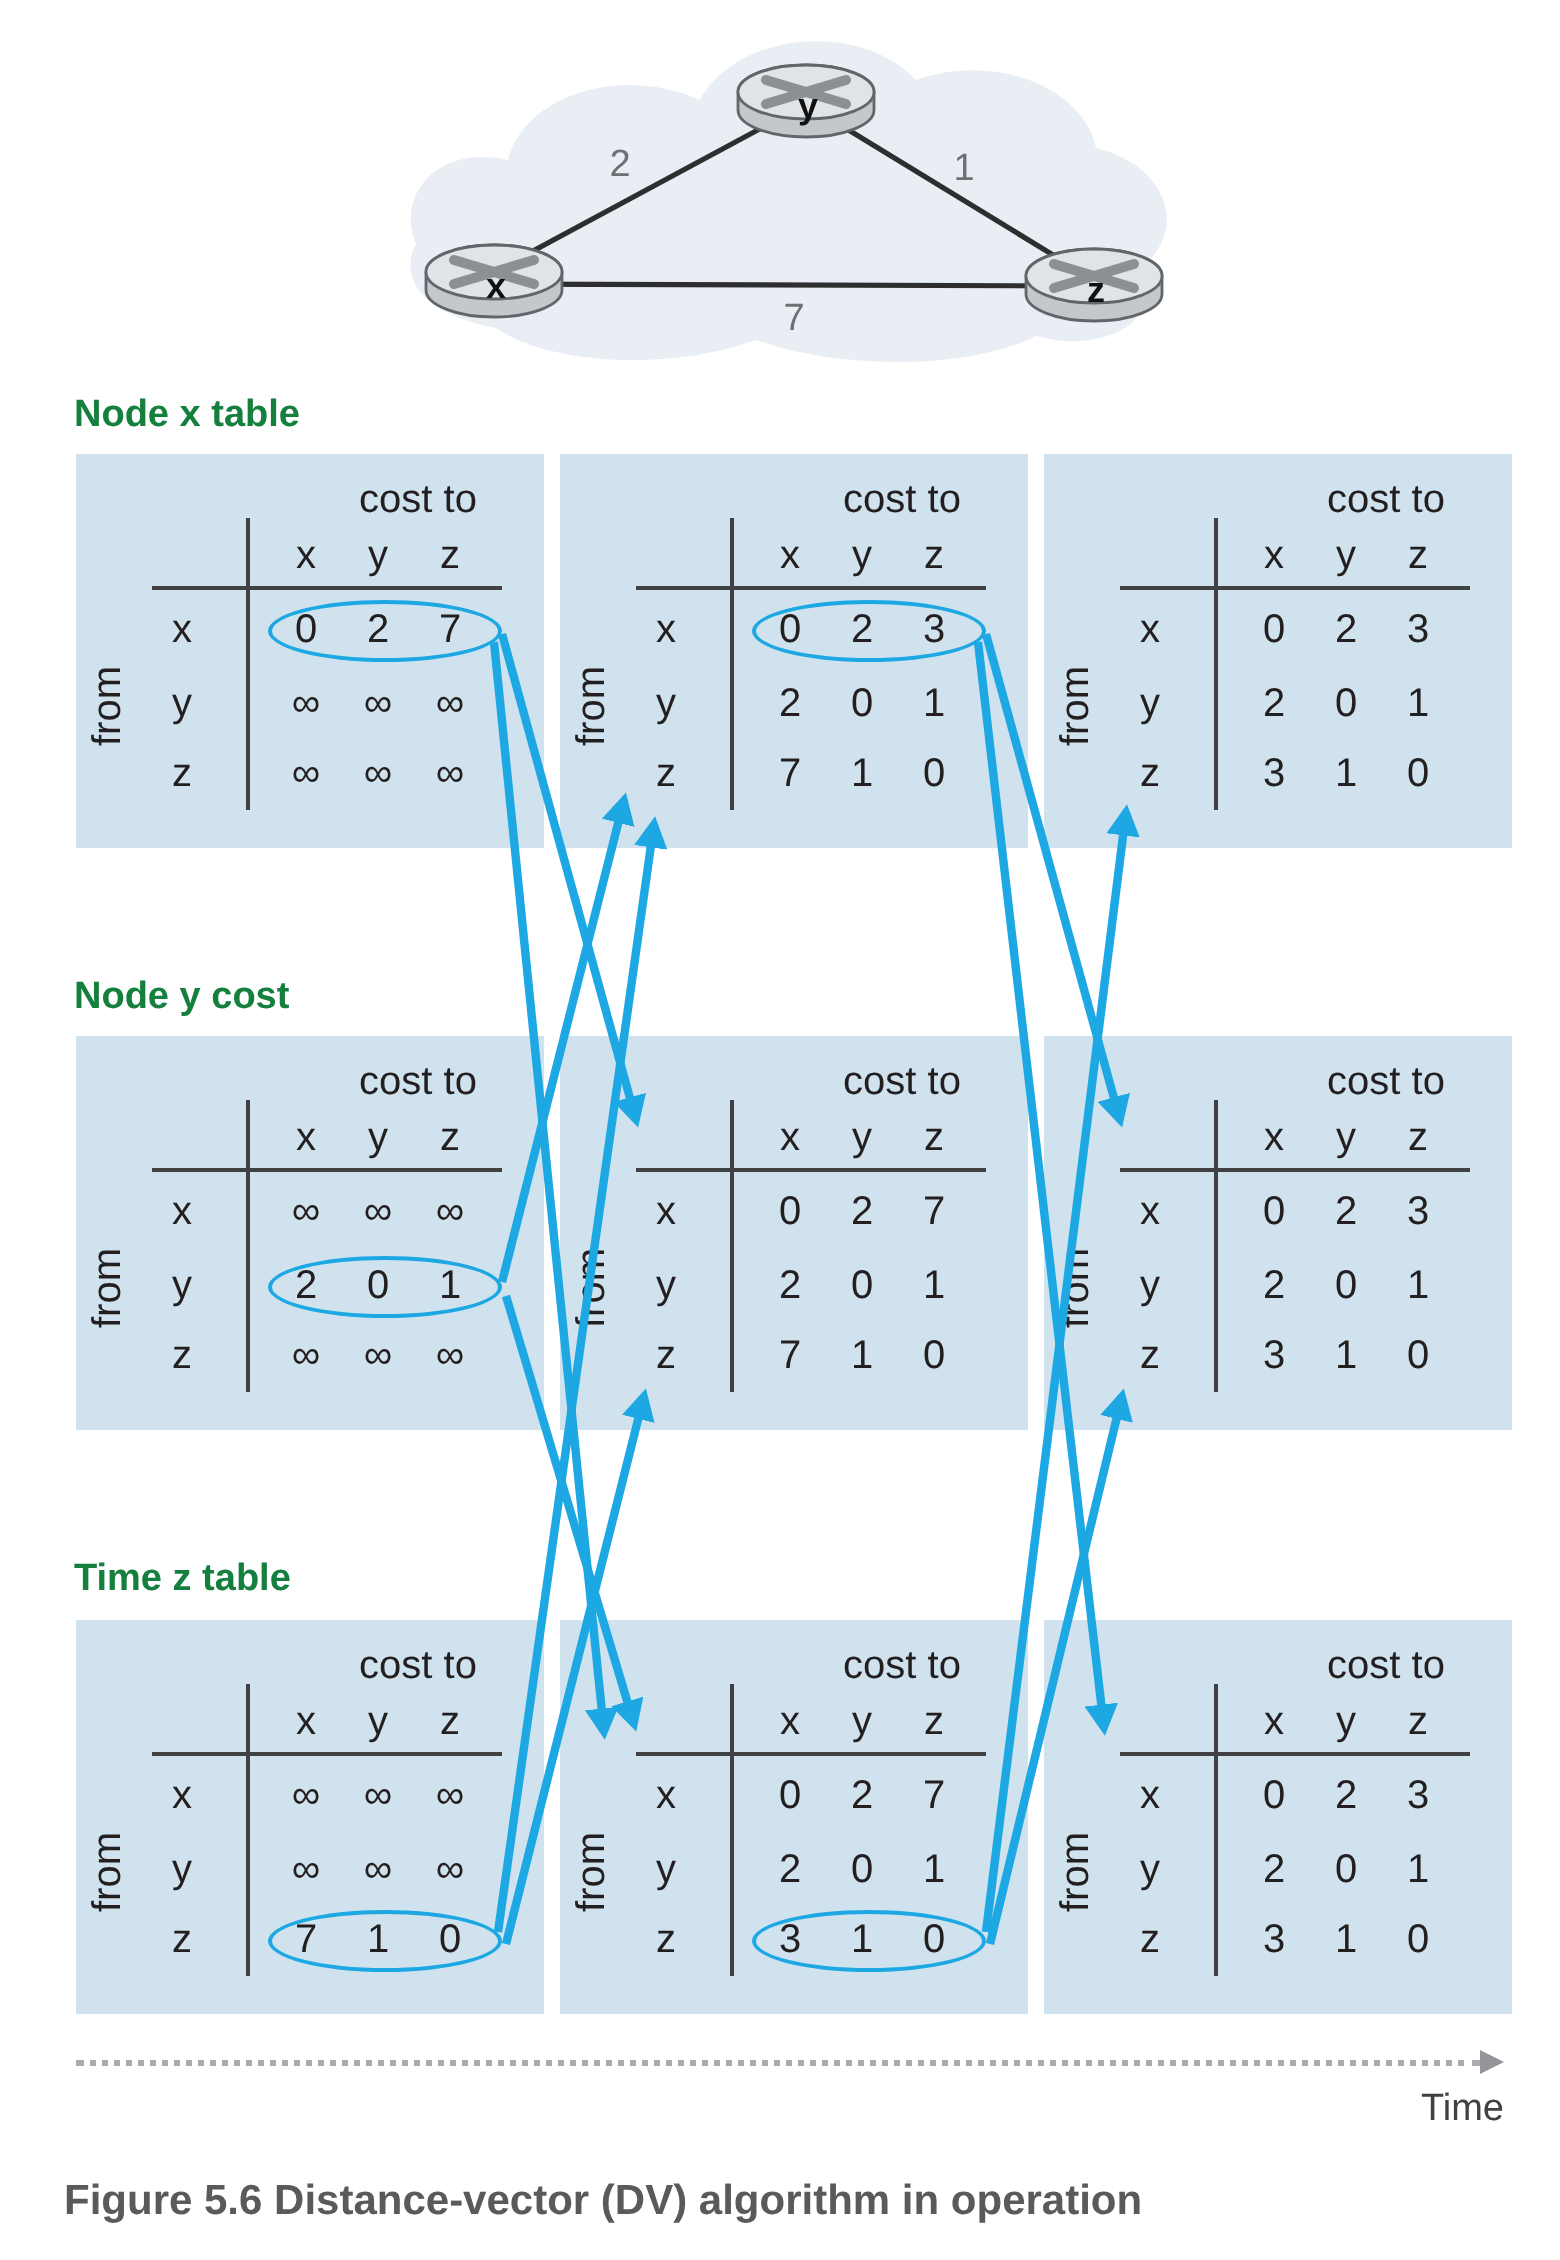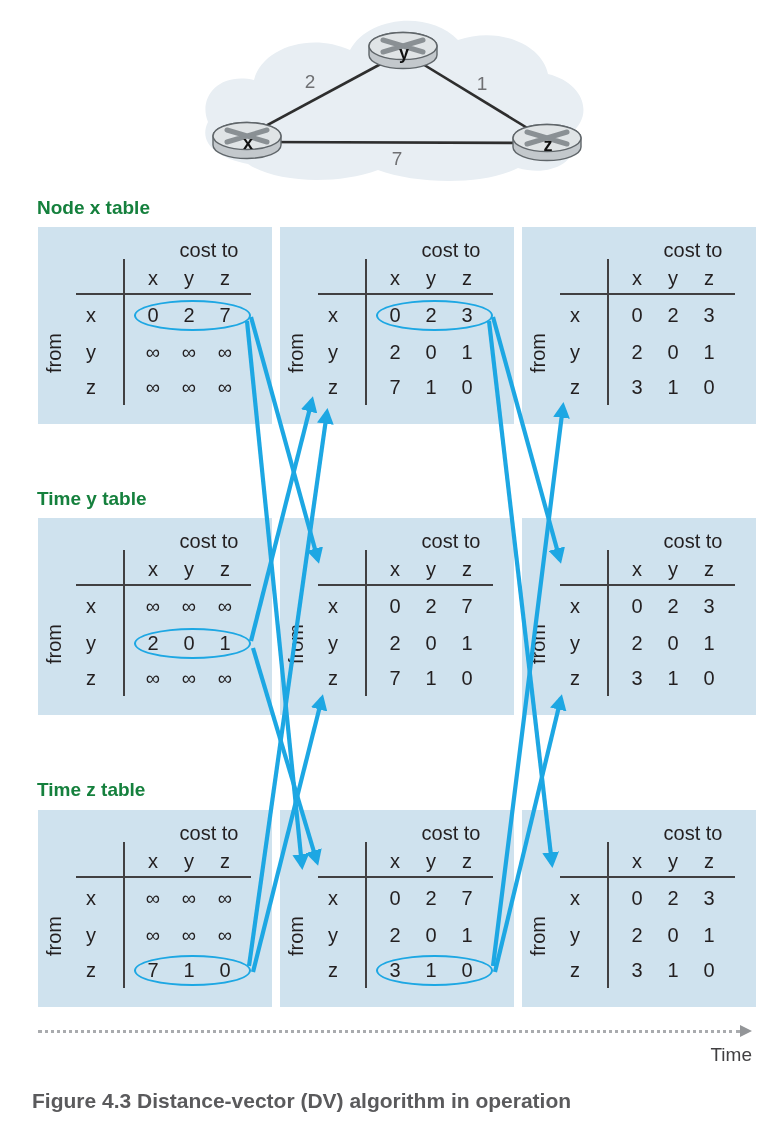--- a/index.html
+++ b/index.html
@@ -73,21 +73,21 @@
     </g>
     <g transform="translate(397,138)">
       <path d="M -34 0 L -34 9 A 34 13.5 0 0 0 34 9 L 34 0 A 34 13.5 0 0 0 -34 0 Z" fill="#c3c8cc" stroke="#60666a" stroke-width="1.4"></path>
       <ellipse cx="0" cy="0" rx="34" ry="13.5" fill="#e0e4e6" stroke="#60666a" stroke-width="1.4"></ellipse>
       <path d="M -20 -6 L 20 6 M -20 6 L 20 -6" stroke="#8a9094" stroke-width="5" stroke-linecap="round"></path>
       <text x="1" y="13" font-size="18" font-weight="bold" fill="#111" text-anchor="middle">z</text>
     </g>
   </svg>
 
   <div class="section-title title0">Node x table</div>
-  <div class="section-title title1">Time y table</div>
+  <div class="section-title title1">Node y cost</div>
   <div class="section-title title2">Time z table</div>
 
   <div id="tables">
       <div class="panel sec0 col0">
     <span class="corner">cost to</span>
     <span class="colhead c0">x</span>
     <span class="colhead c1">y</span>
     <span class="colhead c2">z</span>
     <div class="vline"></div>
     <div class="hline"></div>
@@ -299,14 +299,14 @@
       <line x1="493" y1="317" x2="560" y2="560" stroke="#1da7e3" stroke-width="4.2" marker-end="url(#ah)"></line>
       <line x1="489" y1="321" x2="552" y2="864" stroke="#1da7e3" stroke-width="4.2" marker-end="url(#ah)"></line>
       <line x1="493" y1="966" x2="563" y2="406" stroke="#1da7e3" stroke-width="4.2" marker-end="url(#ah)"></line>
       <line x1="495" y1="972" x2="561" y2="698" stroke="#1da7e3" stroke-width="4.2" marker-end="url(#ah)"></line>
     </svg>
 
   <div class="time-line"></div>
   <div class="time-arrowhead"></div>
   <div class="time-label">Time</div>
 
-  <div class="caption">Figure 4.3 Distance-vector (DV) algorithm in operation</div>
+  <div class="caption">Figure 5.6 Distance-vector (DV) algorithm in operation</div>
 </div>
 
 </body></html>

